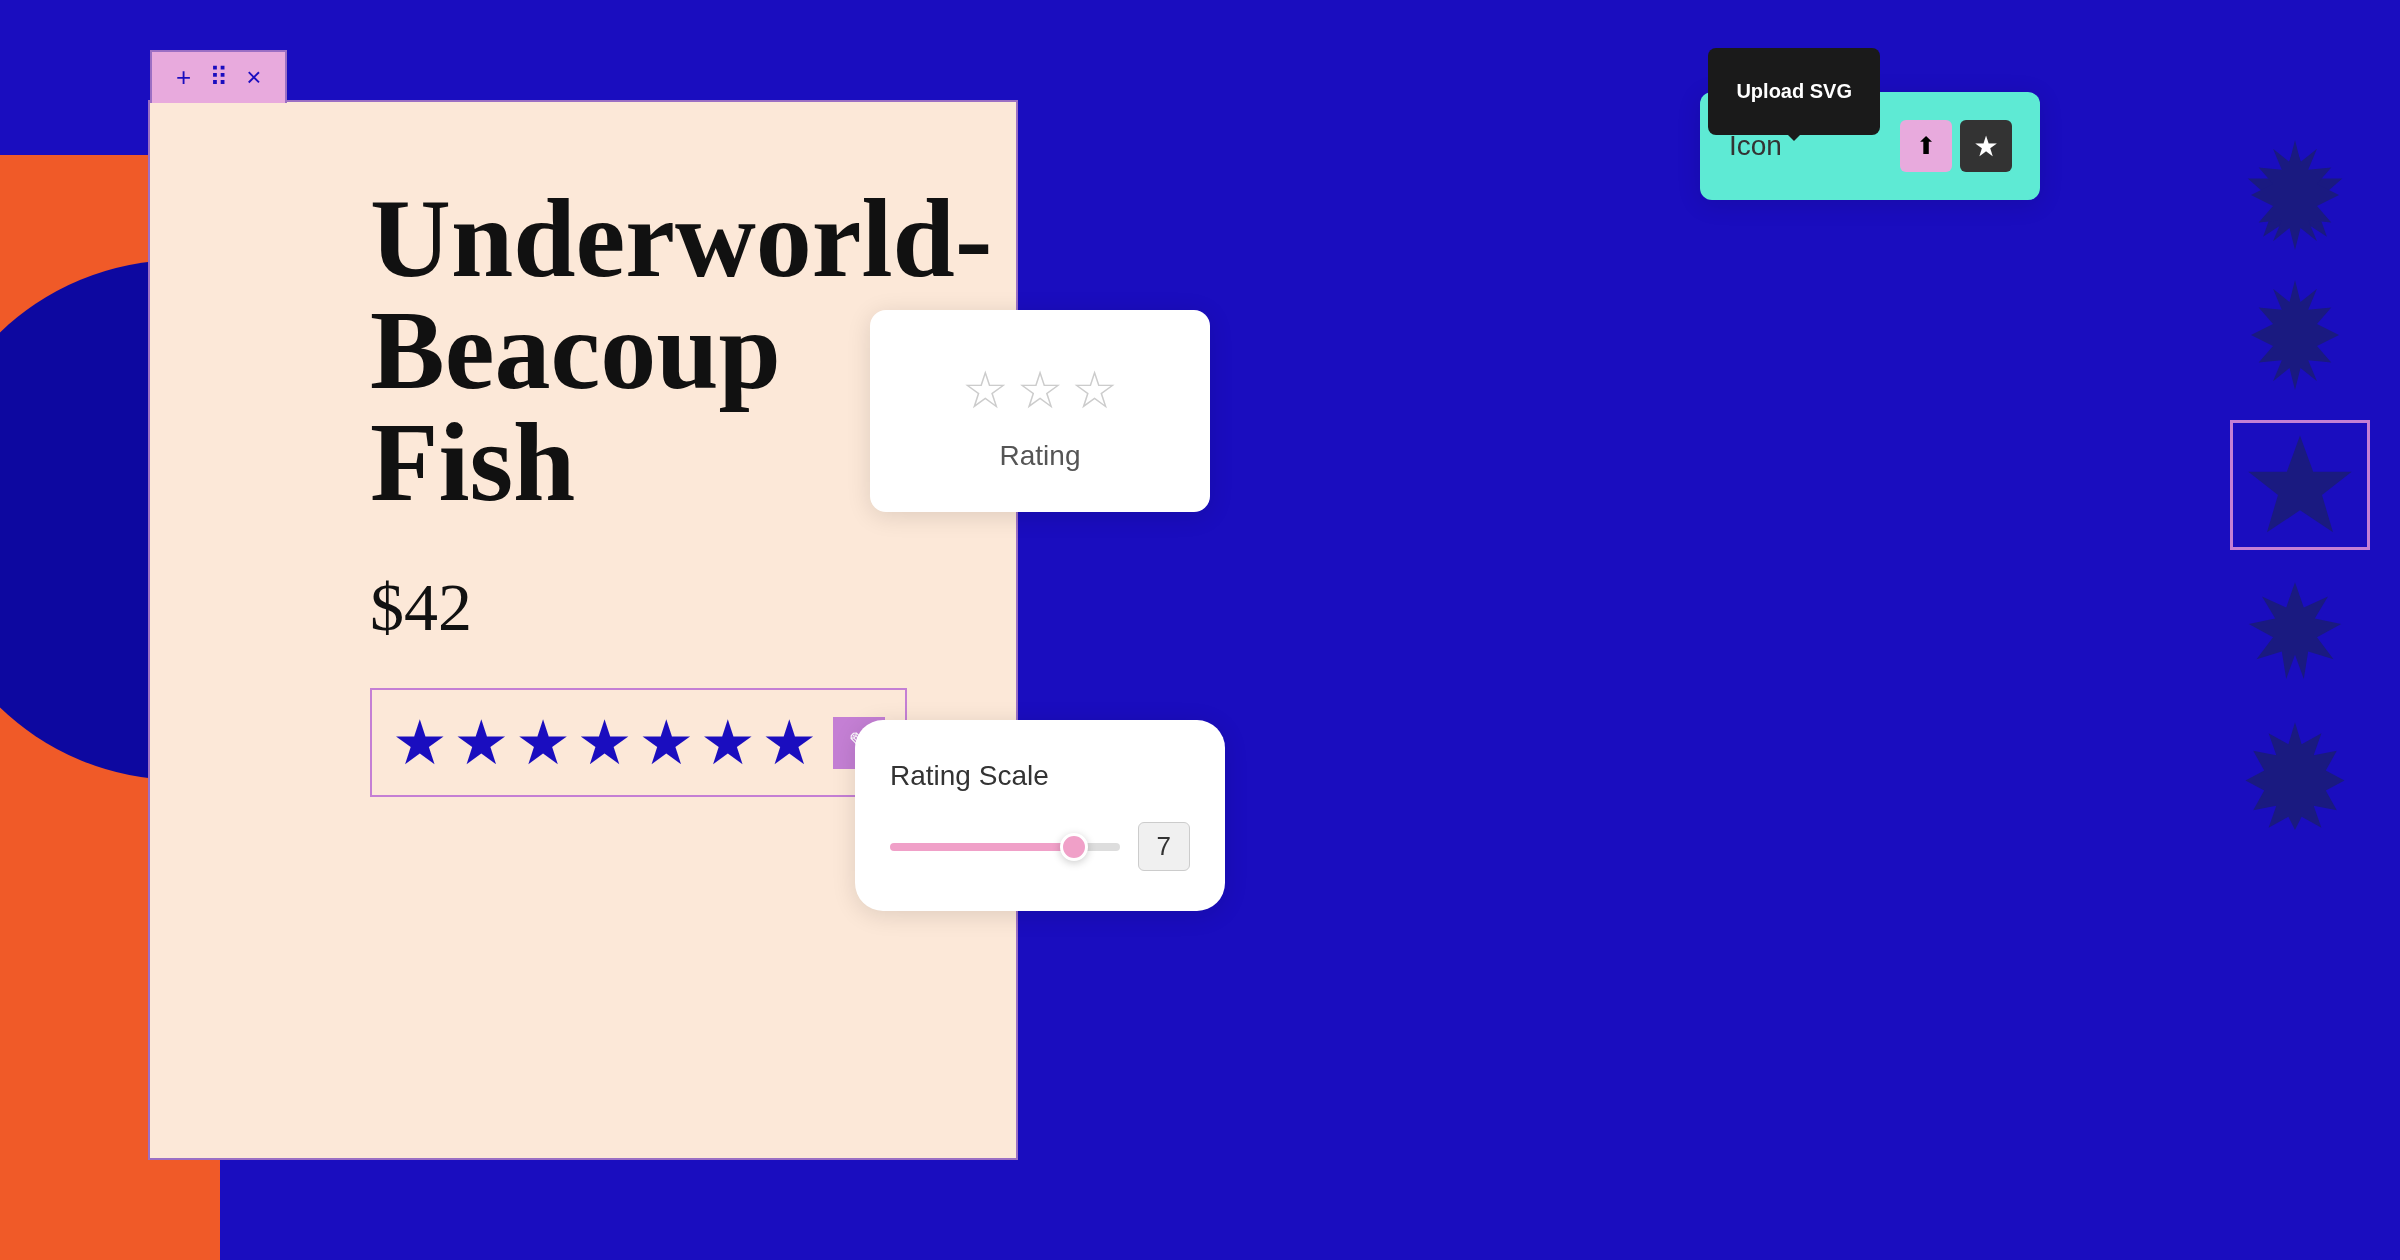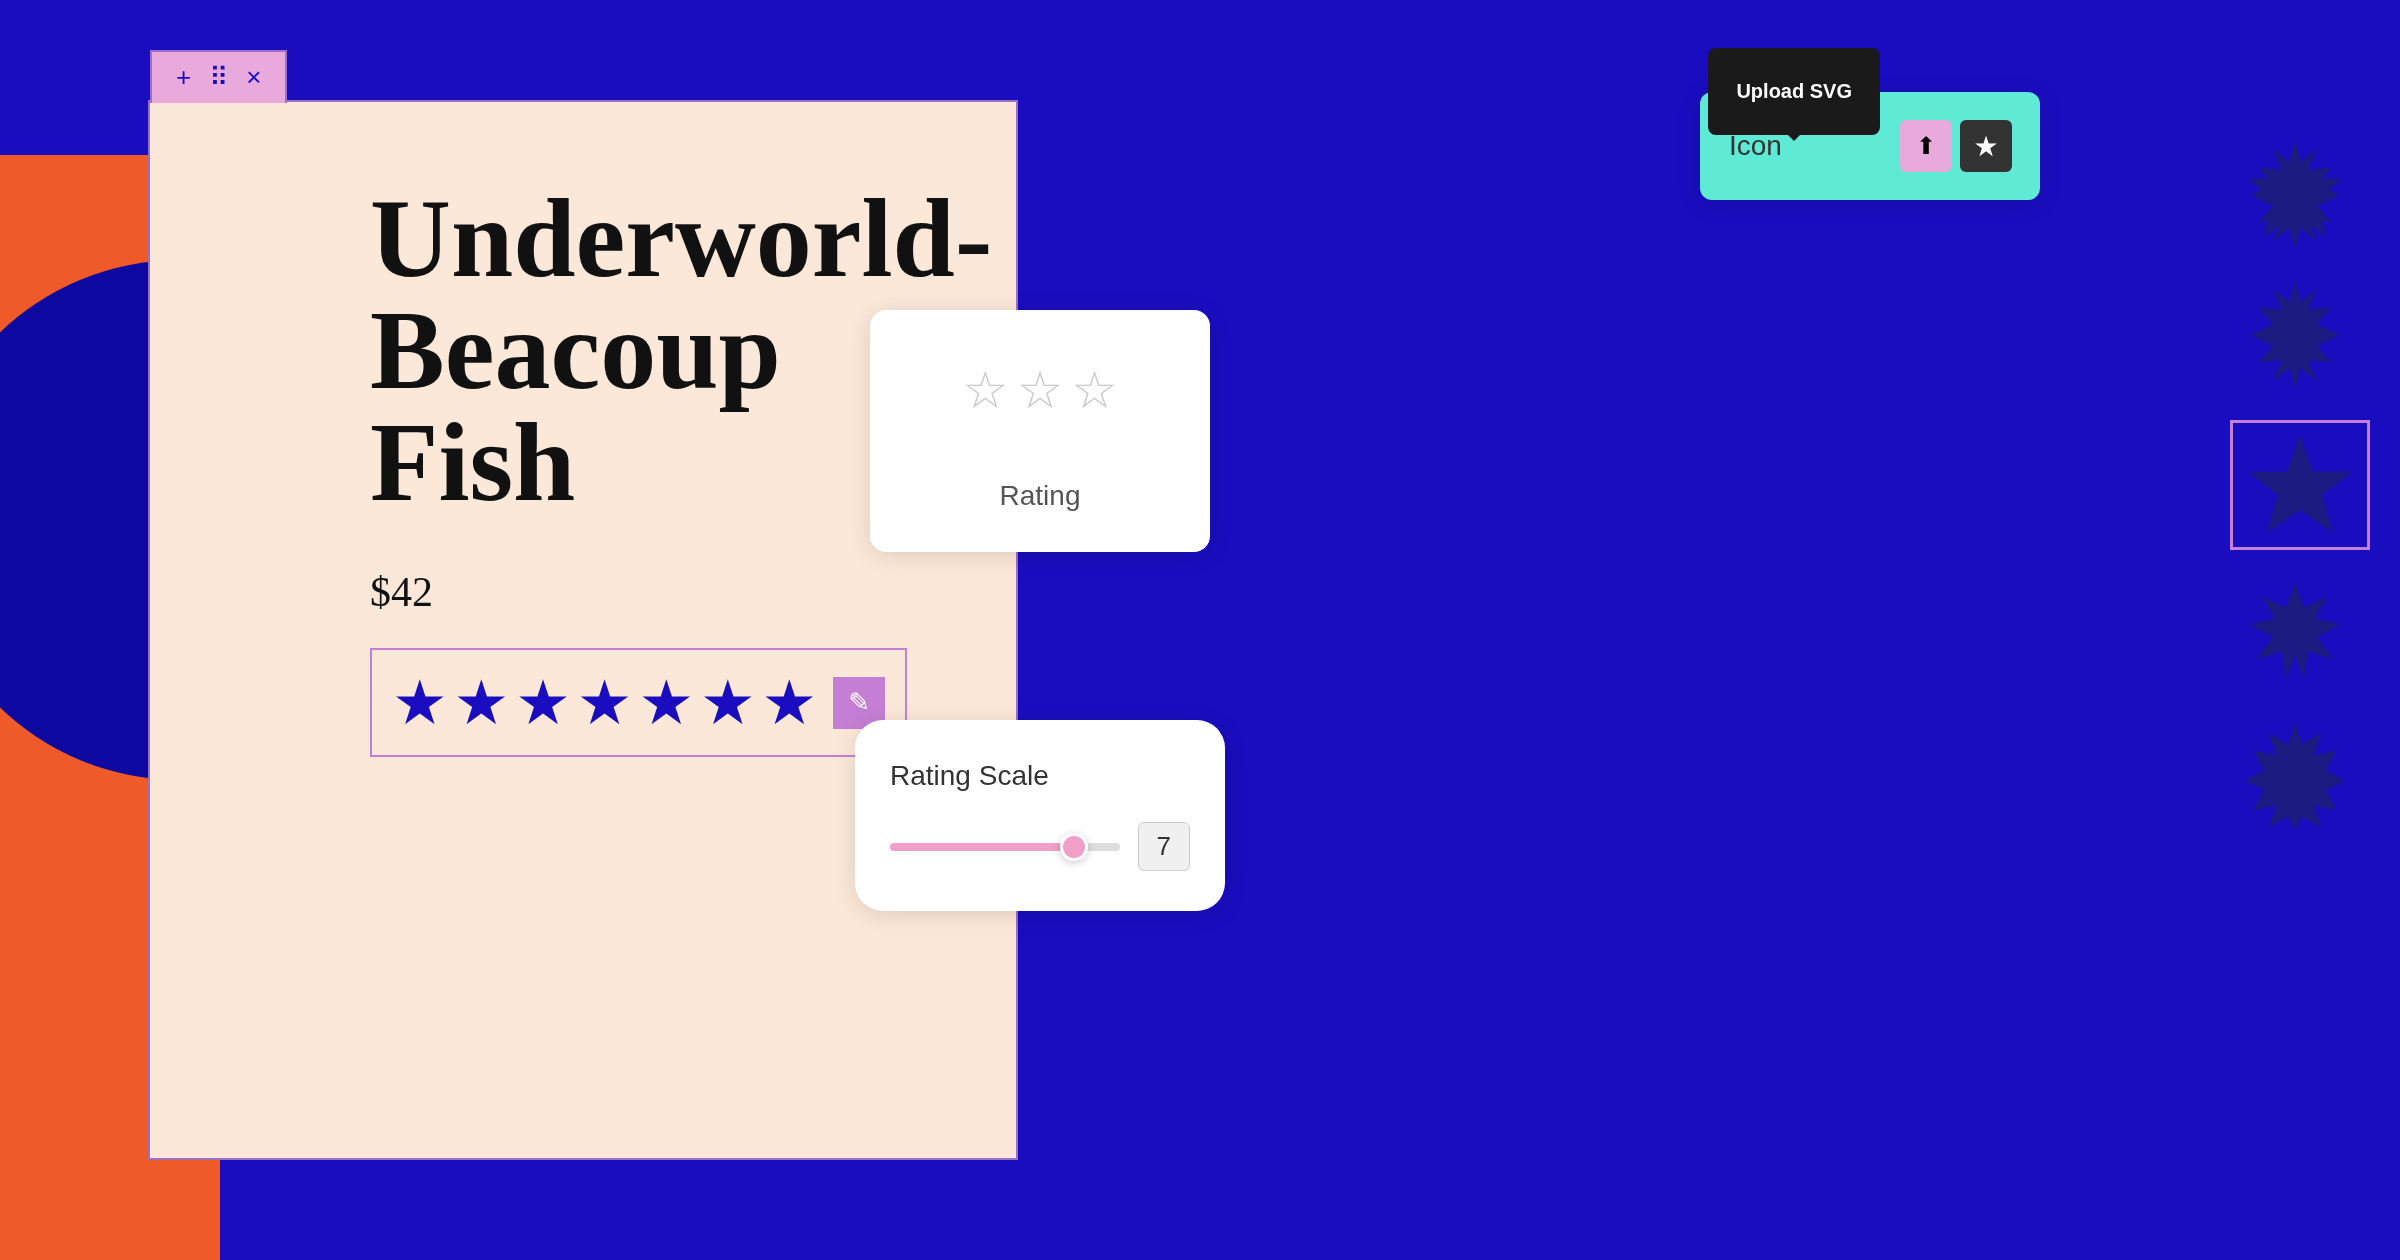--- a/index.html
+++ b/index.html
@@ -78,24 +78,24 @@
     .product-title {
       font-size: 112px;
       font-weight: 700;
       color: #111111;
       line-height: 1.0;
       margin-bottom: 50px;
       font-family: Georgia, 'Times New Roman', serif;
     }
 
     .product-price {
-      font-size: 42px;
+      font-size: 68px;
       font-weight: 400;
       color: #111111;
-      margin-bottom: 32px;
+      margin-bottom: 41px;
       font-family: Georgia, 'Times New Roman', serif;
     }
 
     .star-icon {
       font-size: 62px;
       color: #1a0dbf;
     }
 
     .edit-btn {
       background-color: #c47fd4;
@@ -149,21 +149,20 @@
 
     .star-empty {
       font-size: 52px;
       color: #cccccc;
     }
 
     .rating-label {
       font-family: Arial, sans-serif;
       font-size: 28px;
       color: #555555;
-      margin-top: 40px;
     }
 
     
     .rating-scale-widget {
       position: absolute;
       left: 855px;
       top: 720px;
       width: 370px;
       background: #ffffff;
       border-radius: 28px;

